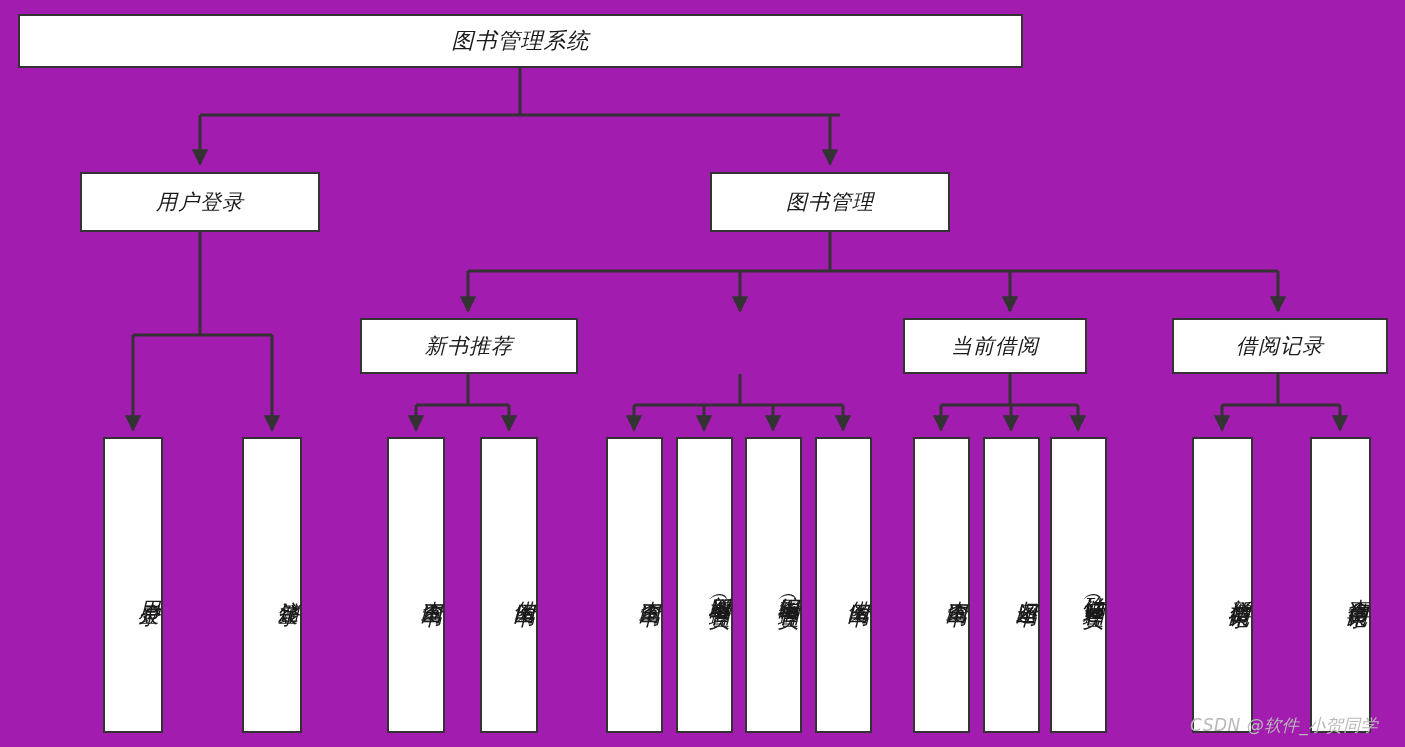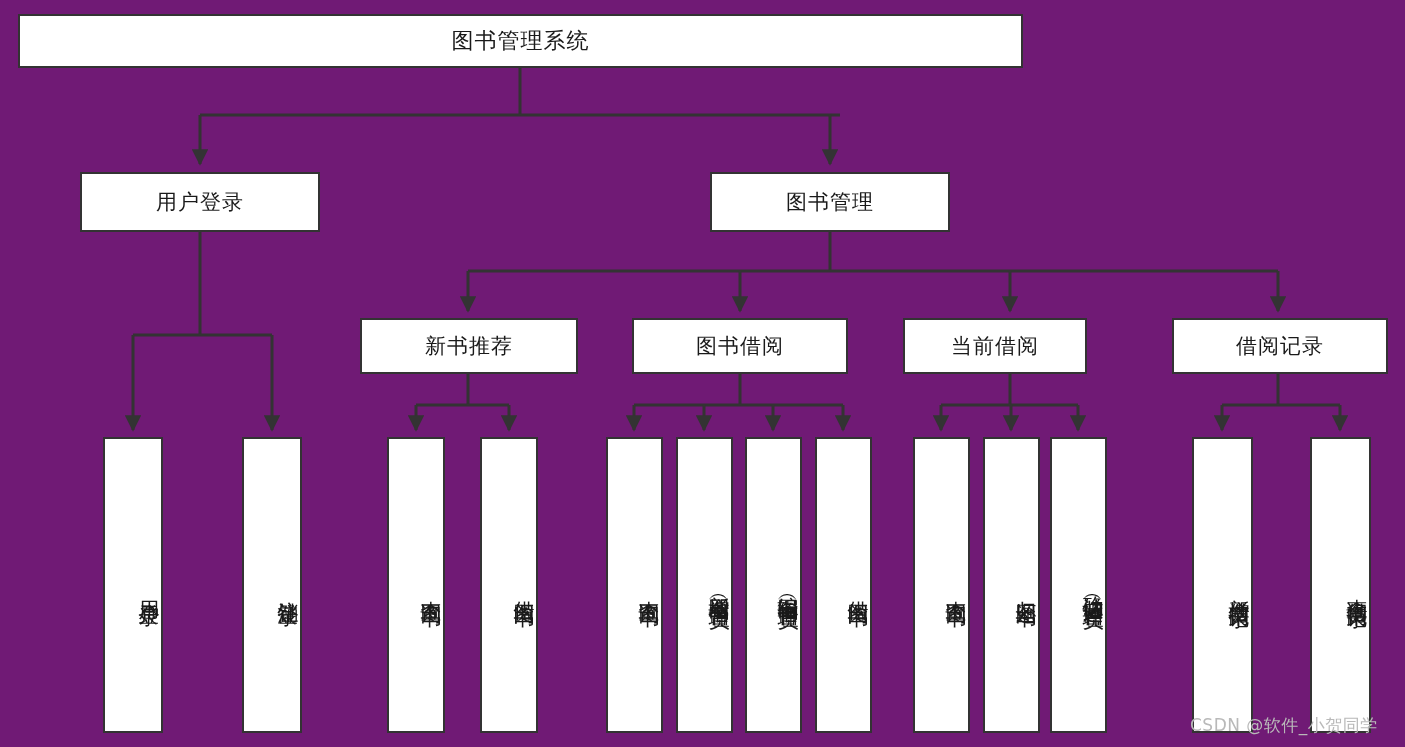--- a/index.html
+++ b/index.html
@@ -8,22 +8,23 @@
     padding: 0;
     background: #ffffff;
   }
   body {
     font-family: "DejaVu Sans", "Liberation Sans", sans-serif;
   }
   #canvas {
     position: relative;
     width: 1405px;
     height: 747px;
-    background: #701a75;
+    background: #a21caf;
     overflow: hidden;
+    font-style: italic;
   }
   #edges {
     position: absolute;
     left: 0;
     top: 0;
     width: 1405px;
     height: 747px;
     pointer-events: none;
   }
   .node {
@@ -118,21 +119,20 @@
       <path d="M 1340 405 L 1340 430" marker-end="url(#arrow)"></path>
     </g>
   </svg>
 
   <div class="node horiz root" style="left:18px; top:14px; width:1005px; height:54px;">图书管理系统</div>
 
   <div class="node horiz" style="left:80px; top:172px; width:240px; height:60px;">用户登录</div>
   <div class="node horiz" style="left:360px; top:318px; width:218px; height:56px;">新书推荐</div>
 
   <div class="node horiz" style="left:710px; top:172px; width:240px; height:60px;">图书管理</div>
-  <div class="node horiz" style="left:632px; top:318px; width:216px; height:56px;">图书借阅</div>
   <div class="node horiz" style="left:903px; top:318px; width:184px; height:56px;">当前借阅</div>
   <div class="node horiz" style="left:1172px; top:318px; width:216px; height:56px;">借阅记录</div>
 
   <div class="node vert" style="left:103px; top:437px; width:60px; height:296px;">用户登录</div>
   <div class="node vert" style="left:242px; top:437px; width:60px; height:296px;">注销登录</div>
 
   <div class="node vert" style="left:387px; top:437px; width:58px; height:296px;">查询图书</div>
   <div class="node vert" style="left:480px; top:437px; width:58px; height:296px;">借阅图书</div>
 
   <div class="node vert" style="left:606px; top:437px; width:57px; height:296px;">查询图书</div>

